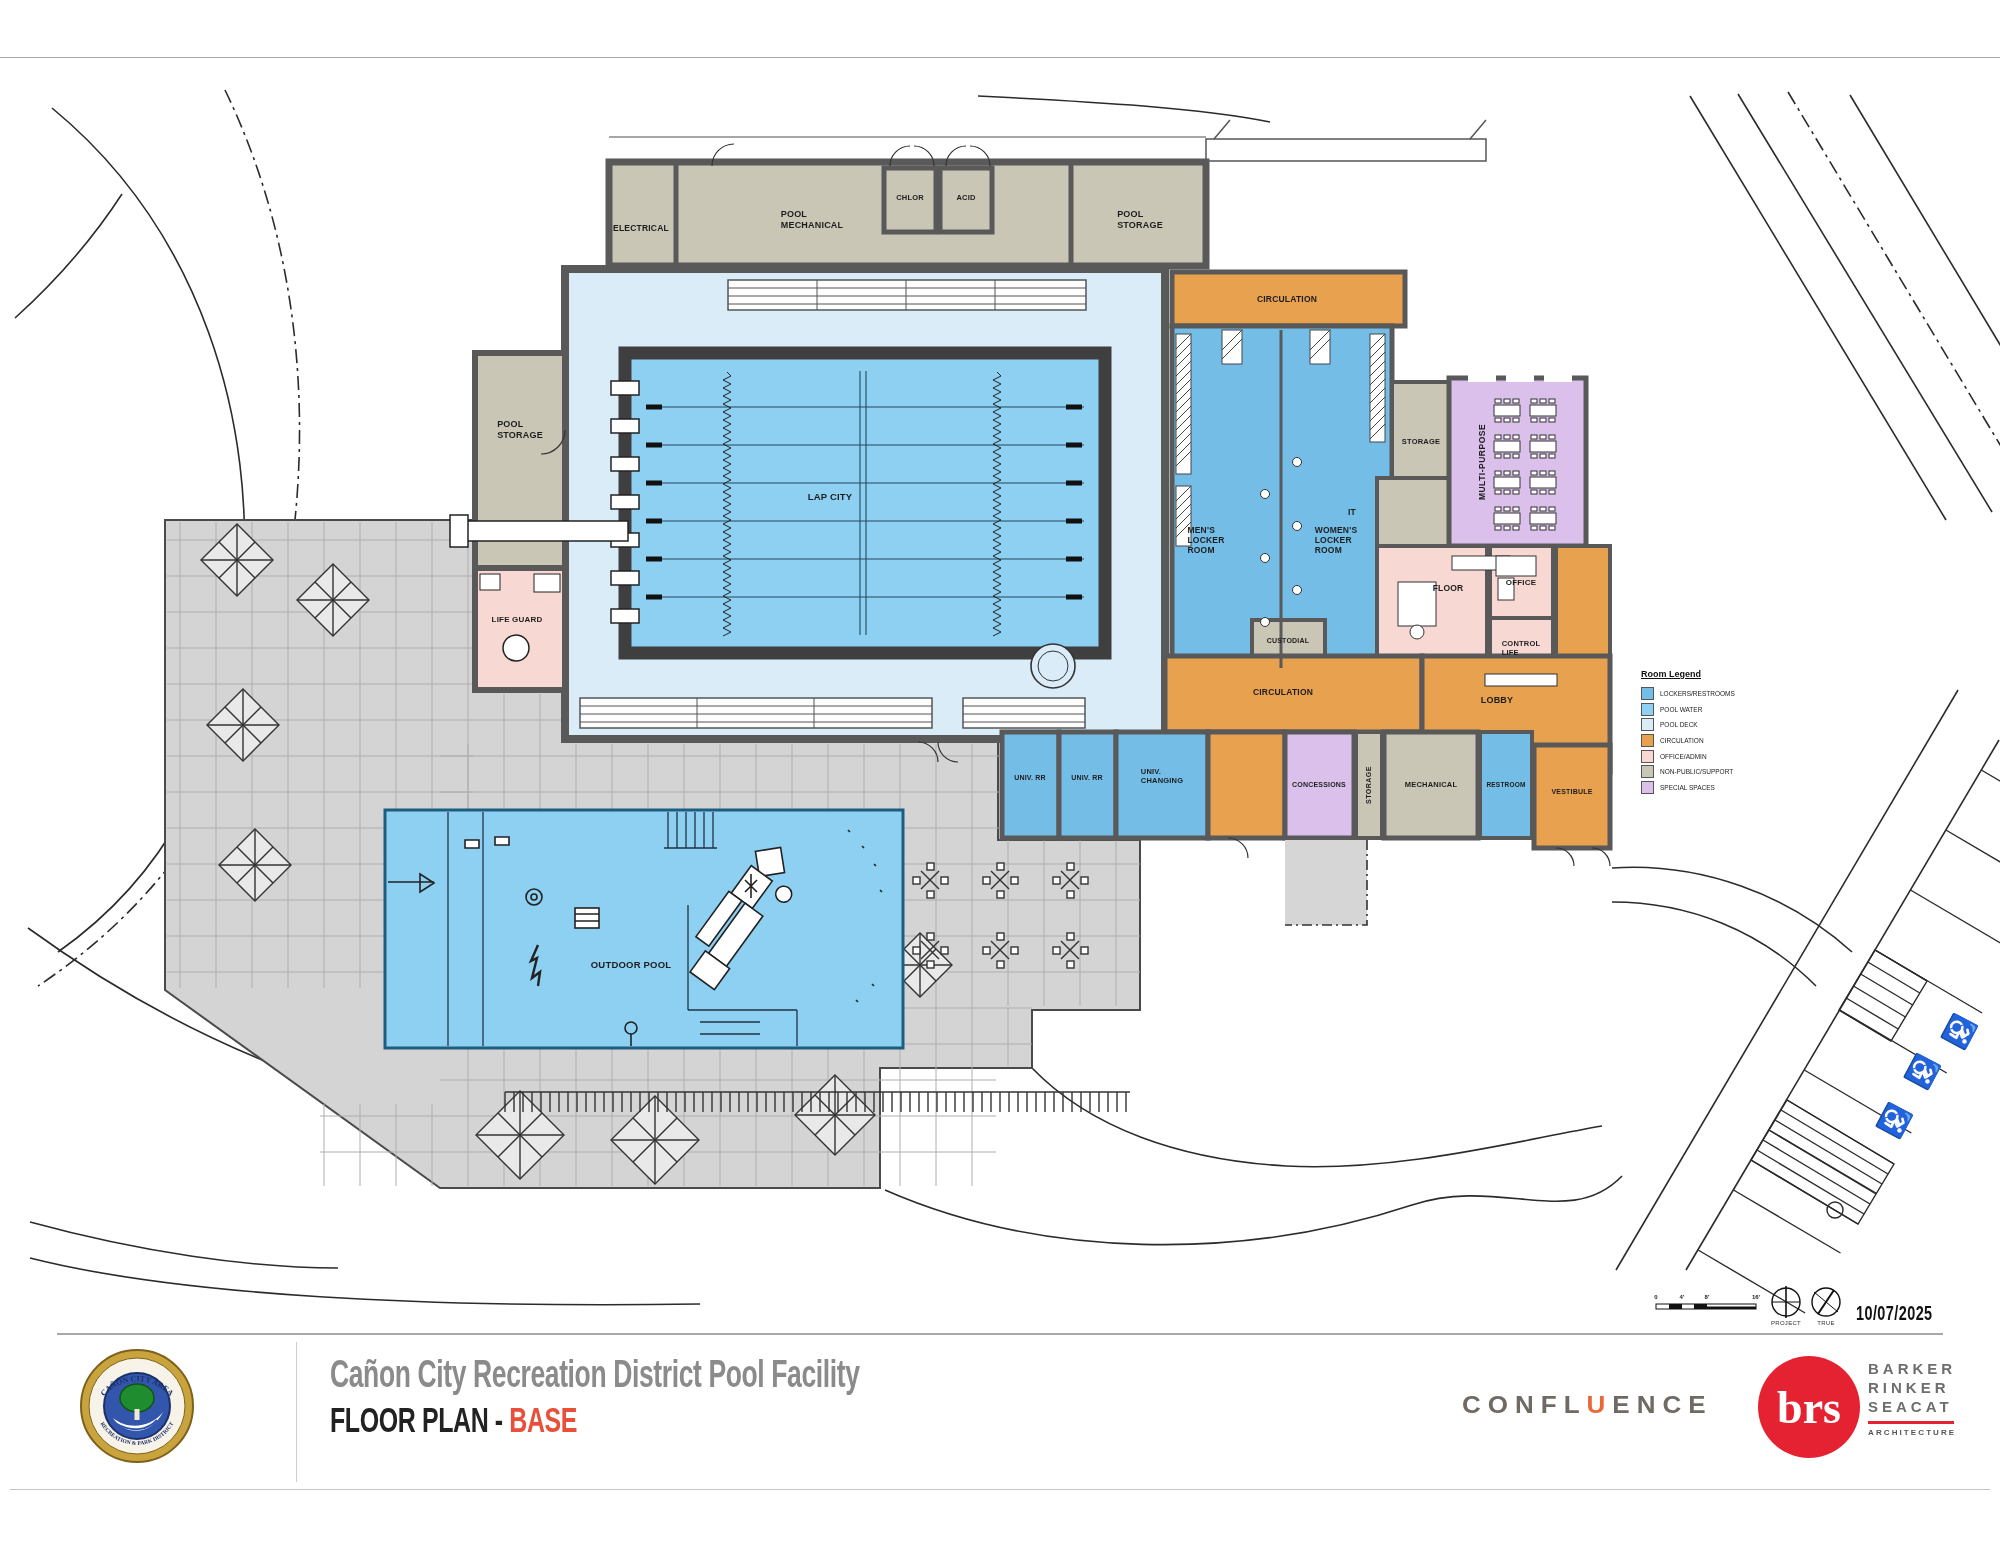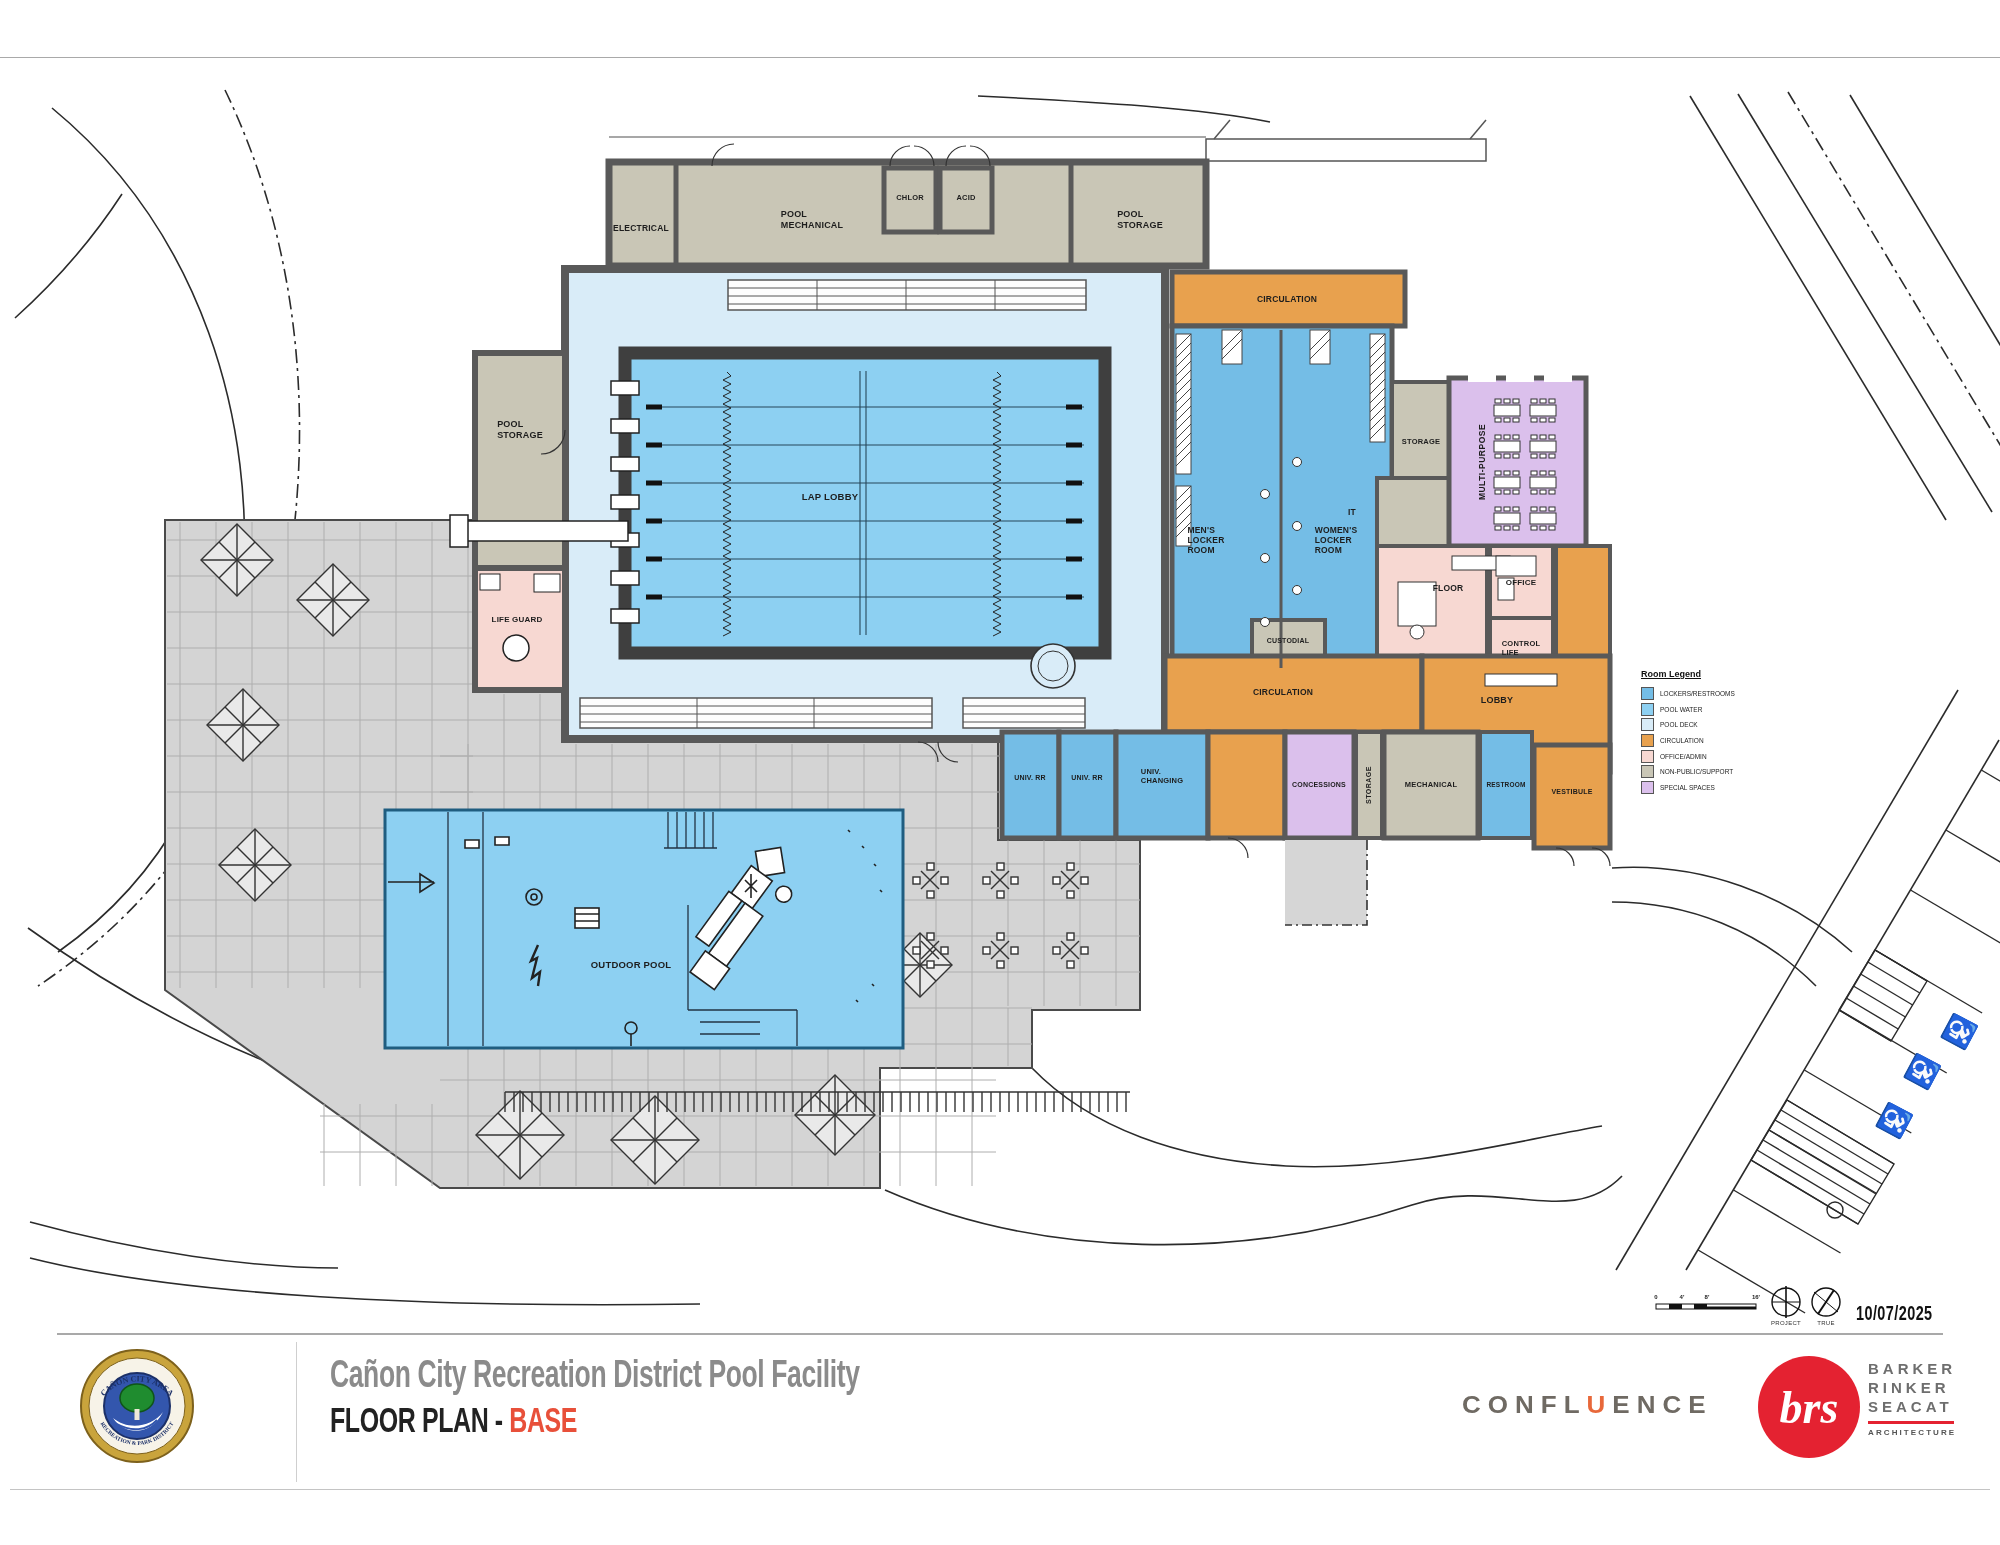--- a/index.html
+++ b/index.html
@@ -21,21 +21,21 @@
      transform:scale(.78,1.12);transform-origin:0 0;letter-spacing:-.5px;white-space:nowrap;}
   .tb-title2{position:absolute;left:330px;top:1400px;font-size:32px;font-weight:bold;color:#222;
      transform:scale(.78,1.12);transform-origin:0 0;letter-spacing:-.5px;white-space:nowrap;}
   .tb-title2 .base{color:#e8503a;}
   .vline{position:absolute;background:#cfcfcf;width:1px;}
   .confl{position:absolute;left:1462px;top:1390px;font-size:26px;font-weight:bold;color:#6f6a63;
      letter-spacing:7px;transform:scaleY(.92);white-space:nowrap;}
   .confl .u{color:#e8683a;}
   .brs-circle{position:absolute;left:1758px;top:1356px;width:102px;height:102px;border-radius:50%;
      background:#e42231;color:#fff;display:flex;align-items:center;justify-content:center;
-     font-family:"Liberation Serif",serif;font-style:italic;font-weight:bold;font-size:46px;}
+     font-family:"Liberation Serif",serif;font-weight:bold;font-size:46px;}
   .brs-names{position:absolute;left:1868px;top:1360px;width:92px;color:#6e6e6e;}
   .brs-names .nm{font-size:15px;font-weight:bold;letter-spacing:4px;line-height:1.25;white-space:nowrap;}
   .brs-rule{height:3px;background:#e42231;margin:5px 0 4px 0;width:86px;}
   .brs-arch{font-size:8px;font-weight:bold;letter-spacing:2.1px;color:#555;white-space:nowrap;}
   .scl{position:absolute;font-size:6px;font-weight:bold;color:#222;transform:translate(-50%,0);}
   .nlab{position:absolute;font-size:6px;color:#333;transform:translate(-50%,0);letter-spacing:.3px;}
   .date{position:absolute;left:1856px;top:1303px;font-size:17px;font-weight:bold;color:#111;
      transform:scale(.85,1.15);transform-origin:0 0;letter-spacing:.5px;}
 </style>
 </head>
@@ -589,21 +589,21 @@
   <span class="m" style="left:641px;top:228px;font-size:8.5px">ELECTRICAL</span>
   <span class="m" style="left:812px;top:220px">POOL
 MECHANICAL</span>
   <span class="m" style="left:910px;top:198px;font-size:7.5px">CHLOR</span>
   <span class="m" style="left:966px;top:198px;font-size:7.5px">ACID</span>
   <span class="m" style="left:1140px;top:220px">POOL
 STORAGE</span>
   <span class="m" style="left:520px;top:430px">POOL
 STORAGE</span>
   <span class="m" style="left:517px;top:620px;font-size:8px">LIFE GUARD</span>
-  <span class="m" style="left:830px;top:497px;font-size:9.5px">LAP LOBBY</span>
+  <span class="m" style="left:830px;top:497px;font-size:9.5px">LAP CITY</span>
   <span class="m" style="left:631px;top:965px;font-size:9.5px">OUTDOOR POOL</span>
   <span class="m" style="left:1287px;top:299px;font-size:8.5px">CIRCULATION</span>
   <span class="m" style="left:1206px;top:540px;font-size:8.5px">MEN'S
 LOCKER
 ROOM</span>
   <span class="m" style="left:1336px;top:540px;font-size:8.5px">WOMEN'S
 LOCKER
 ROOM</span>
   <span class="m" style="left:1421px;top:442px;font-size:7.5px">STORAGE</span>
   <span class="m" style="left:1352px;top:512px;font-size:8.5px">IT</span>

